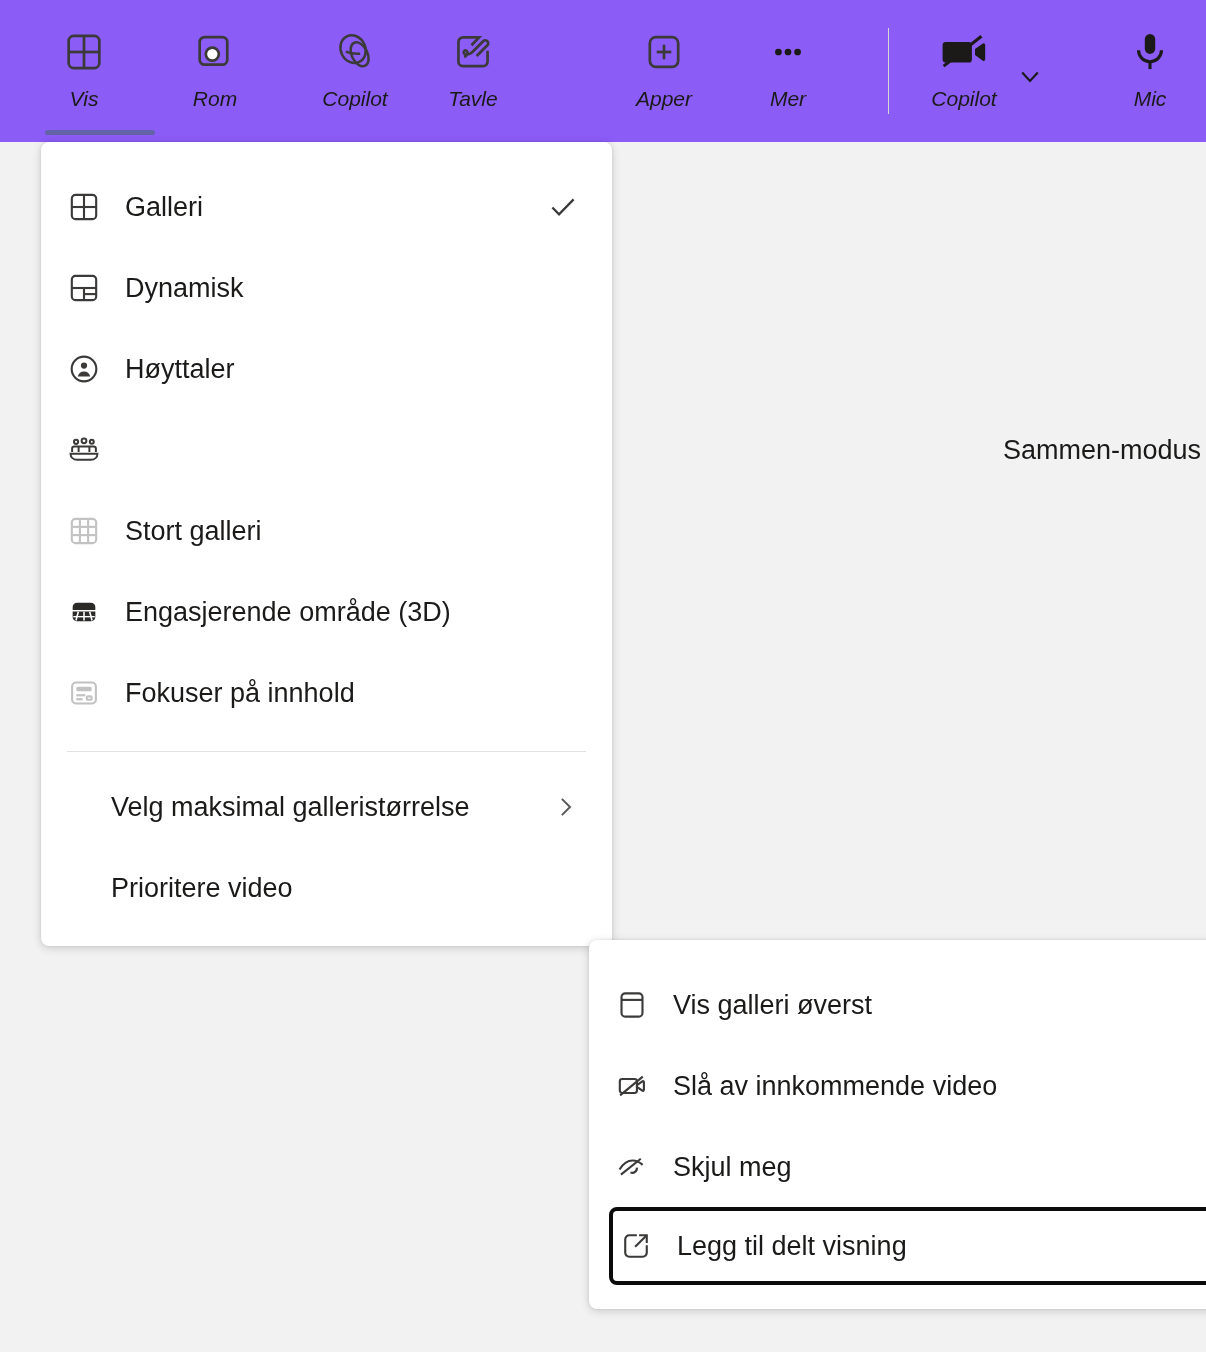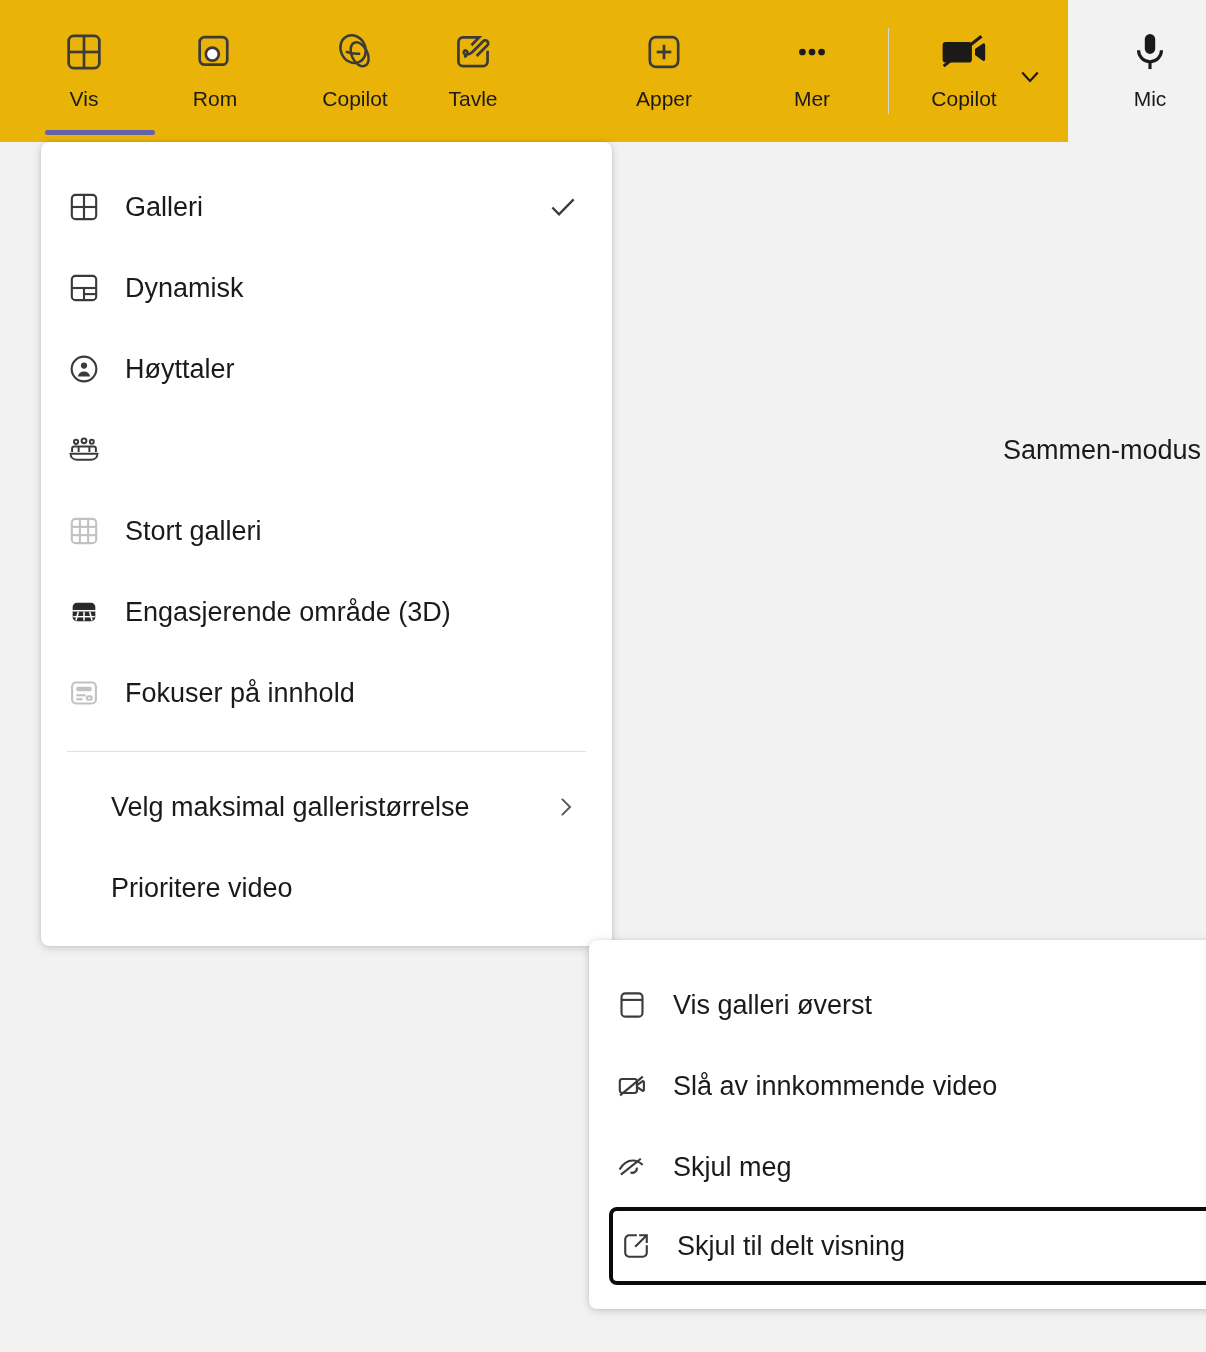--- a/index.html
+++ b/index.html
@@ -15,25 +15,26 @@
     background: #f2f2f2;
     position: relative;
     color: #1b1a19;
     -webkit-font-smoothing: antialiased;
   }
 
   
   #toolbar {
     position: absolute;
     left: 0; top: 0;
-    width: 1068px;
+    width: 1206px;
     height: 142px;
-    background: #eab308;
+    background: #8b5cf6;
     display: flex;
     align-items: flex-start;
+    font-style: italic;
   }
 
   .tb-item {
     position: absolute;
     top: 26px;
     display: flex;
     flex-direction: column;
     align-items: center;
     width: 120px;
     cursor: pointer;
@@ -214,21 +215,21 @@
     <span class="tb-icon">
       <svg width="46" height="46" viewBox="0 0 24 24" fill="none" stroke="#3b3a39" stroke-width="1.4">
         <rect x="4.6" y="4.2" width="14.8" height="15.6" rx="3.2"></rect>
         <line x1="12" y1="8.2" x2="12" y2="15.8"></line>
         <line x1="8.2" y1="12" x2="15.8" y2="12"></line>
       </svg>
     </span>
     <span class="tb-label">Apper</span>
   </div>
 
-  <div class="tb-item" style="left:752px">
+  <div class="tb-item" style="left:728px">
     <span class="tb-icon">
       <svg width="46" height="46" viewBox="0 0 24 24" fill="#1b1a19">
         <circle cx="7" cy="12" r="1.75"></circle>
         <circle cx="12" cy="12" r="1.75"></circle>
         <circle cx="17" cy="12" r="1.75"></circle>
       </svg>
     </span>
     <span class="tb-label">Mer</span>
   </div>
 
@@ -415,15 +416,15 @@
   </div>
 
   <div class="menu-row focus-ring">
     <span class="mi-icon">
       <svg width="34" height="34" viewBox="0 0 24 24" fill="none" stroke="#3b3a39" stroke-width="1.5">
         <path d="M12.6 4.4H7.2A2.8 2.8 0 0 0 4.4 7.2v9.6a2.8 2.8 0 0 0 2.8 2.8h9.6a2.8 2.8 0 0 0 2.8-2.8v-5.4"></path>
         <line x1="11.4" y1="12.6" x2="19.6" y2="4.4"></line>
         <polyline points="14.2,4.4 19.6,4.4 19.6,9.8"></polyline>
       </svg>
     </span>
-    <span class="mi-label">Skjul til delt visning</span>
+    <span class="mi-label">Legg til delt visning</span>
   </div>
 </div>
 
 </body></html>

